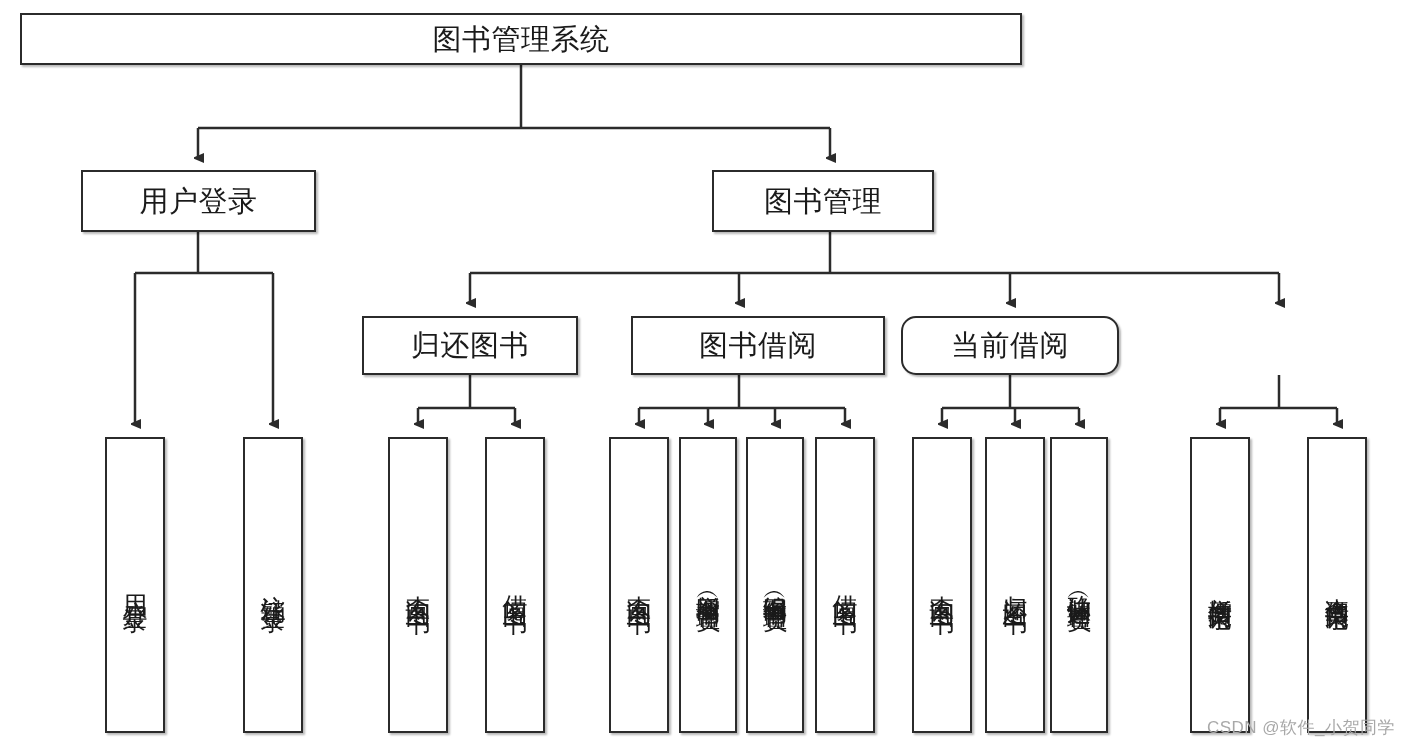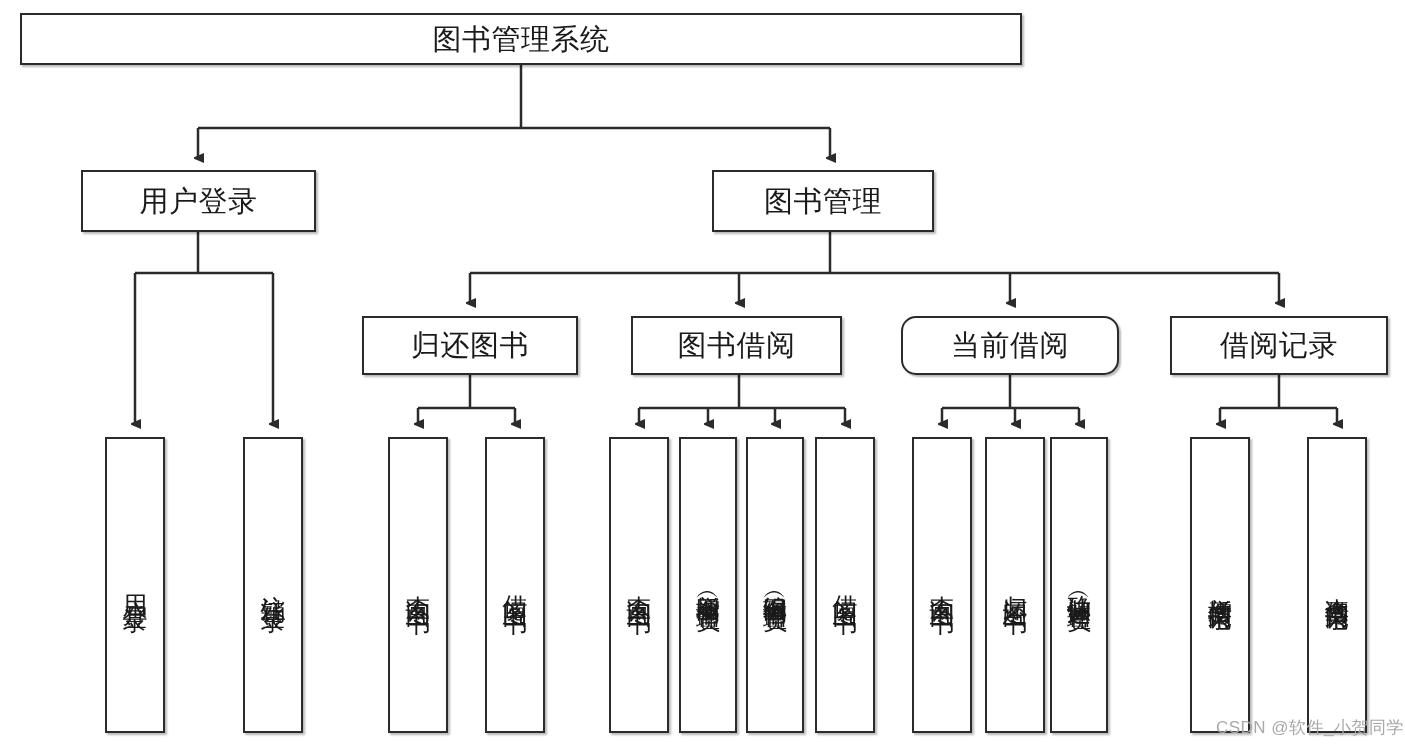--- a/index.html
+++ b/index.html
@@ -55,21 +55,21 @@
     letter-spacing: 5px;
     line-height: 1;
     white-space: nowrap;
   }
   .node.vertical.tight .label {
     font-size: 24px;
     letter-spacing: 2px;
   }
   #watermark {
     position: absolute;
-    right: 1px;
+    right: 10px;
     bottom: 8px;
     font-size: 17px;
     color: #a8a8a8;
     letter-spacing: 0.5px;
     white-space: nowrap;
   }
 </style>
 </head>
 <body>
 
@@ -132,28 +132,25 @@
   <div class="node horizontal" style="left:81px; top:170px; width:235px; height:62px;">
     <span class="label">用户登录</span>
   </div>
   <div class="node horizontal" style="left:712px; top:170px; width:222px; height:62px;">
     <span class="label">图书管理</span>
   </div>
 
   <div class="node horizontal" style="left:362px; top:316px; width:216px; height:59px;">
     <span class="label">归还图书</span>
   </div>
-  <div class="node horizontal" style="left:631px; top:316px; width:211px; height:59px;">
+  <div class="node horizontal" style="left:631px; top:316px; width:254px; height:59px;">
     <span class="label">图书借阅</span>
   </div>
   <div class="node horizontal" style="left:901px; top:316px; width:218px; height:59px;border-radius:15px;">
     <span class="label">当前借阅</span>
-  </div>
-  <div class="node horizontal" style="left:1170px; top:316px; width:218px; height:59px;">
-    <span class="label">借阅记录</span>
   </div>
 
   <div class="node vertical" style="left:105px; top:437px; width:60px; height:296px;">
     <span class="label">用户登录</span>
   </div>
   <div class="node vertical" style="left:243px; top:437px; width:60px; height:296px;">
     <span class="label">注销登录</span>
   </div>
   <div class="node vertical" style="left:388px; top:437px; width:60px; height:296px;">
     <span class="label">查询图书</span>

